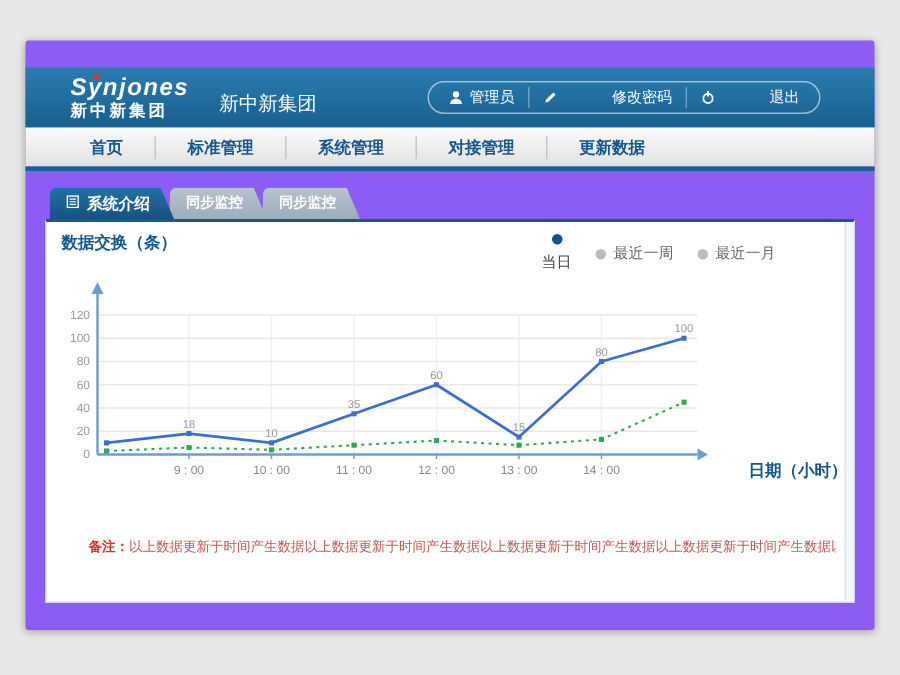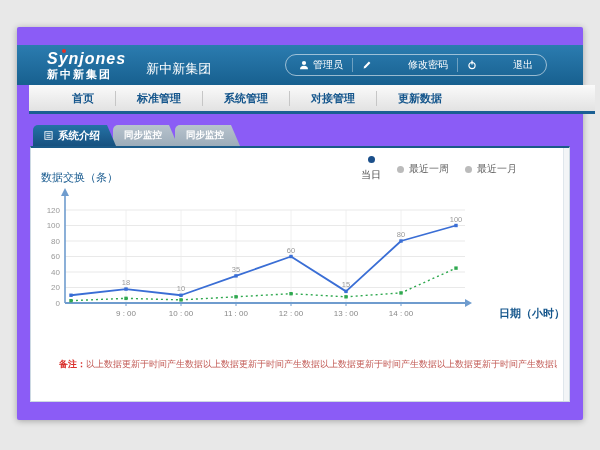--- a/index.html
+++ b/index.html
@@ -21,21 +21,21 @@
                border:1px solid rgba(255,255,255,.55); border-radius:11px;
                display:flex; align-items:center; height:20px; padding:10px 4px; }
   .user-item { display:flex; align-items:center; gap:4px; color:#fff; font-size:10px;
                padding:0 9px; cursor:pointer; }
   .user-item + .user-item { border-left:1px solid rgba(255,255,255,.35);gap:36px; }
   .user-item .ic { display:inline-flex; }
 
   
   .nav { position:absolute; left:0; top:58px; width:100%; height:29px;
          background:linear-gradient(#fafafa,#e2e2e2); border-bottom:3px solid #1a5f93;
-         display:flex; align-items:center; padding-left:22px;margin-left:12px; }
+         display:flex; align-items:center; padding-left:22px; }
   .nav-item { font-size:11px; font-weight:bold; color:#15568c; padding:0 21px; cursor:pointer; }
   .nav-item + .nav-item { border-left:1px solid #c6c6c6; }
 
   
   .content { position:absolute; left:0; top:87px; width:100%; bottom:0; padding:11px 13px 0; }
   .tabs { display:flex; margin-left:3px; height:21px; position:relative; z-index:2; }
   .tab { display:flex; align-items:center; gap:5px; color:#fff; font-weight:bold;
          padding:0 16px 0 11px; clip-path:polygon(0 0, calc(100% - 9px) 0, 100% 100%, 0 100%);
          border-radius:5px 0 0 0; cursor:pointer; }
   .tab.active { background:linear-gradient(#2472a6,#17517f); font-size:10.5px; z-index:3; }
@@ -45,21 +45,21 @@
            border:1px solid #ccd9e2; border-top:2px solid #1b5a88; }
   .scrollbar { position:absolute; right:0; top:0; bottom:0; width:6px;
                background:#f3f5f7; border-left:1px solid #dfe6ec; }
 
   .filters { position:absolute; top:8px; right:52px; display:flex; gap:16px; }
   .filter { display:flex; align-items:center; gap:5px; font-size:10px; color:#666; cursor:pointer; }
   .filter .dot { width:7px; height:7px; border-radius:50%; background:#bbb; }
   .filter.selected .dot { background:#1b4f8a; }
   .filter.selected { color:#444;flex-direction:column; }
 
-  .ylabel { position:absolute; left:10px; top:22px; font-size:11px; color:#16598e; }
+  .ylabel { position:absolute; left:10px; top:6px; font-size:11px; color:#16598e;font-weight:bold; }
   .xlabel { position:absolute; left:468px; top:158px; font-size:11px; font-weight:bold; color:#15568c; }
   .chart-svg { position:absolute; left:0; top:36px; }
 
   .series-legend { position:absolute; left:462px; top:84px; display:flex; flex-direction:column; gap:13px; }
   .legend-row { display:flex; align-items:center; gap:7px; font-size:10px; color:#666; cursor:pointer; }
   .legend-row .sample { width:22px; height:0; }
   .sample.solid { border-top:2px solid #3a6ed5; }
   .sample.dotted { border-top:2px dotted #2fa84f; }
 
   .note { position:absolute; left:28px; top:210px; width:498px; font-size:9px;

